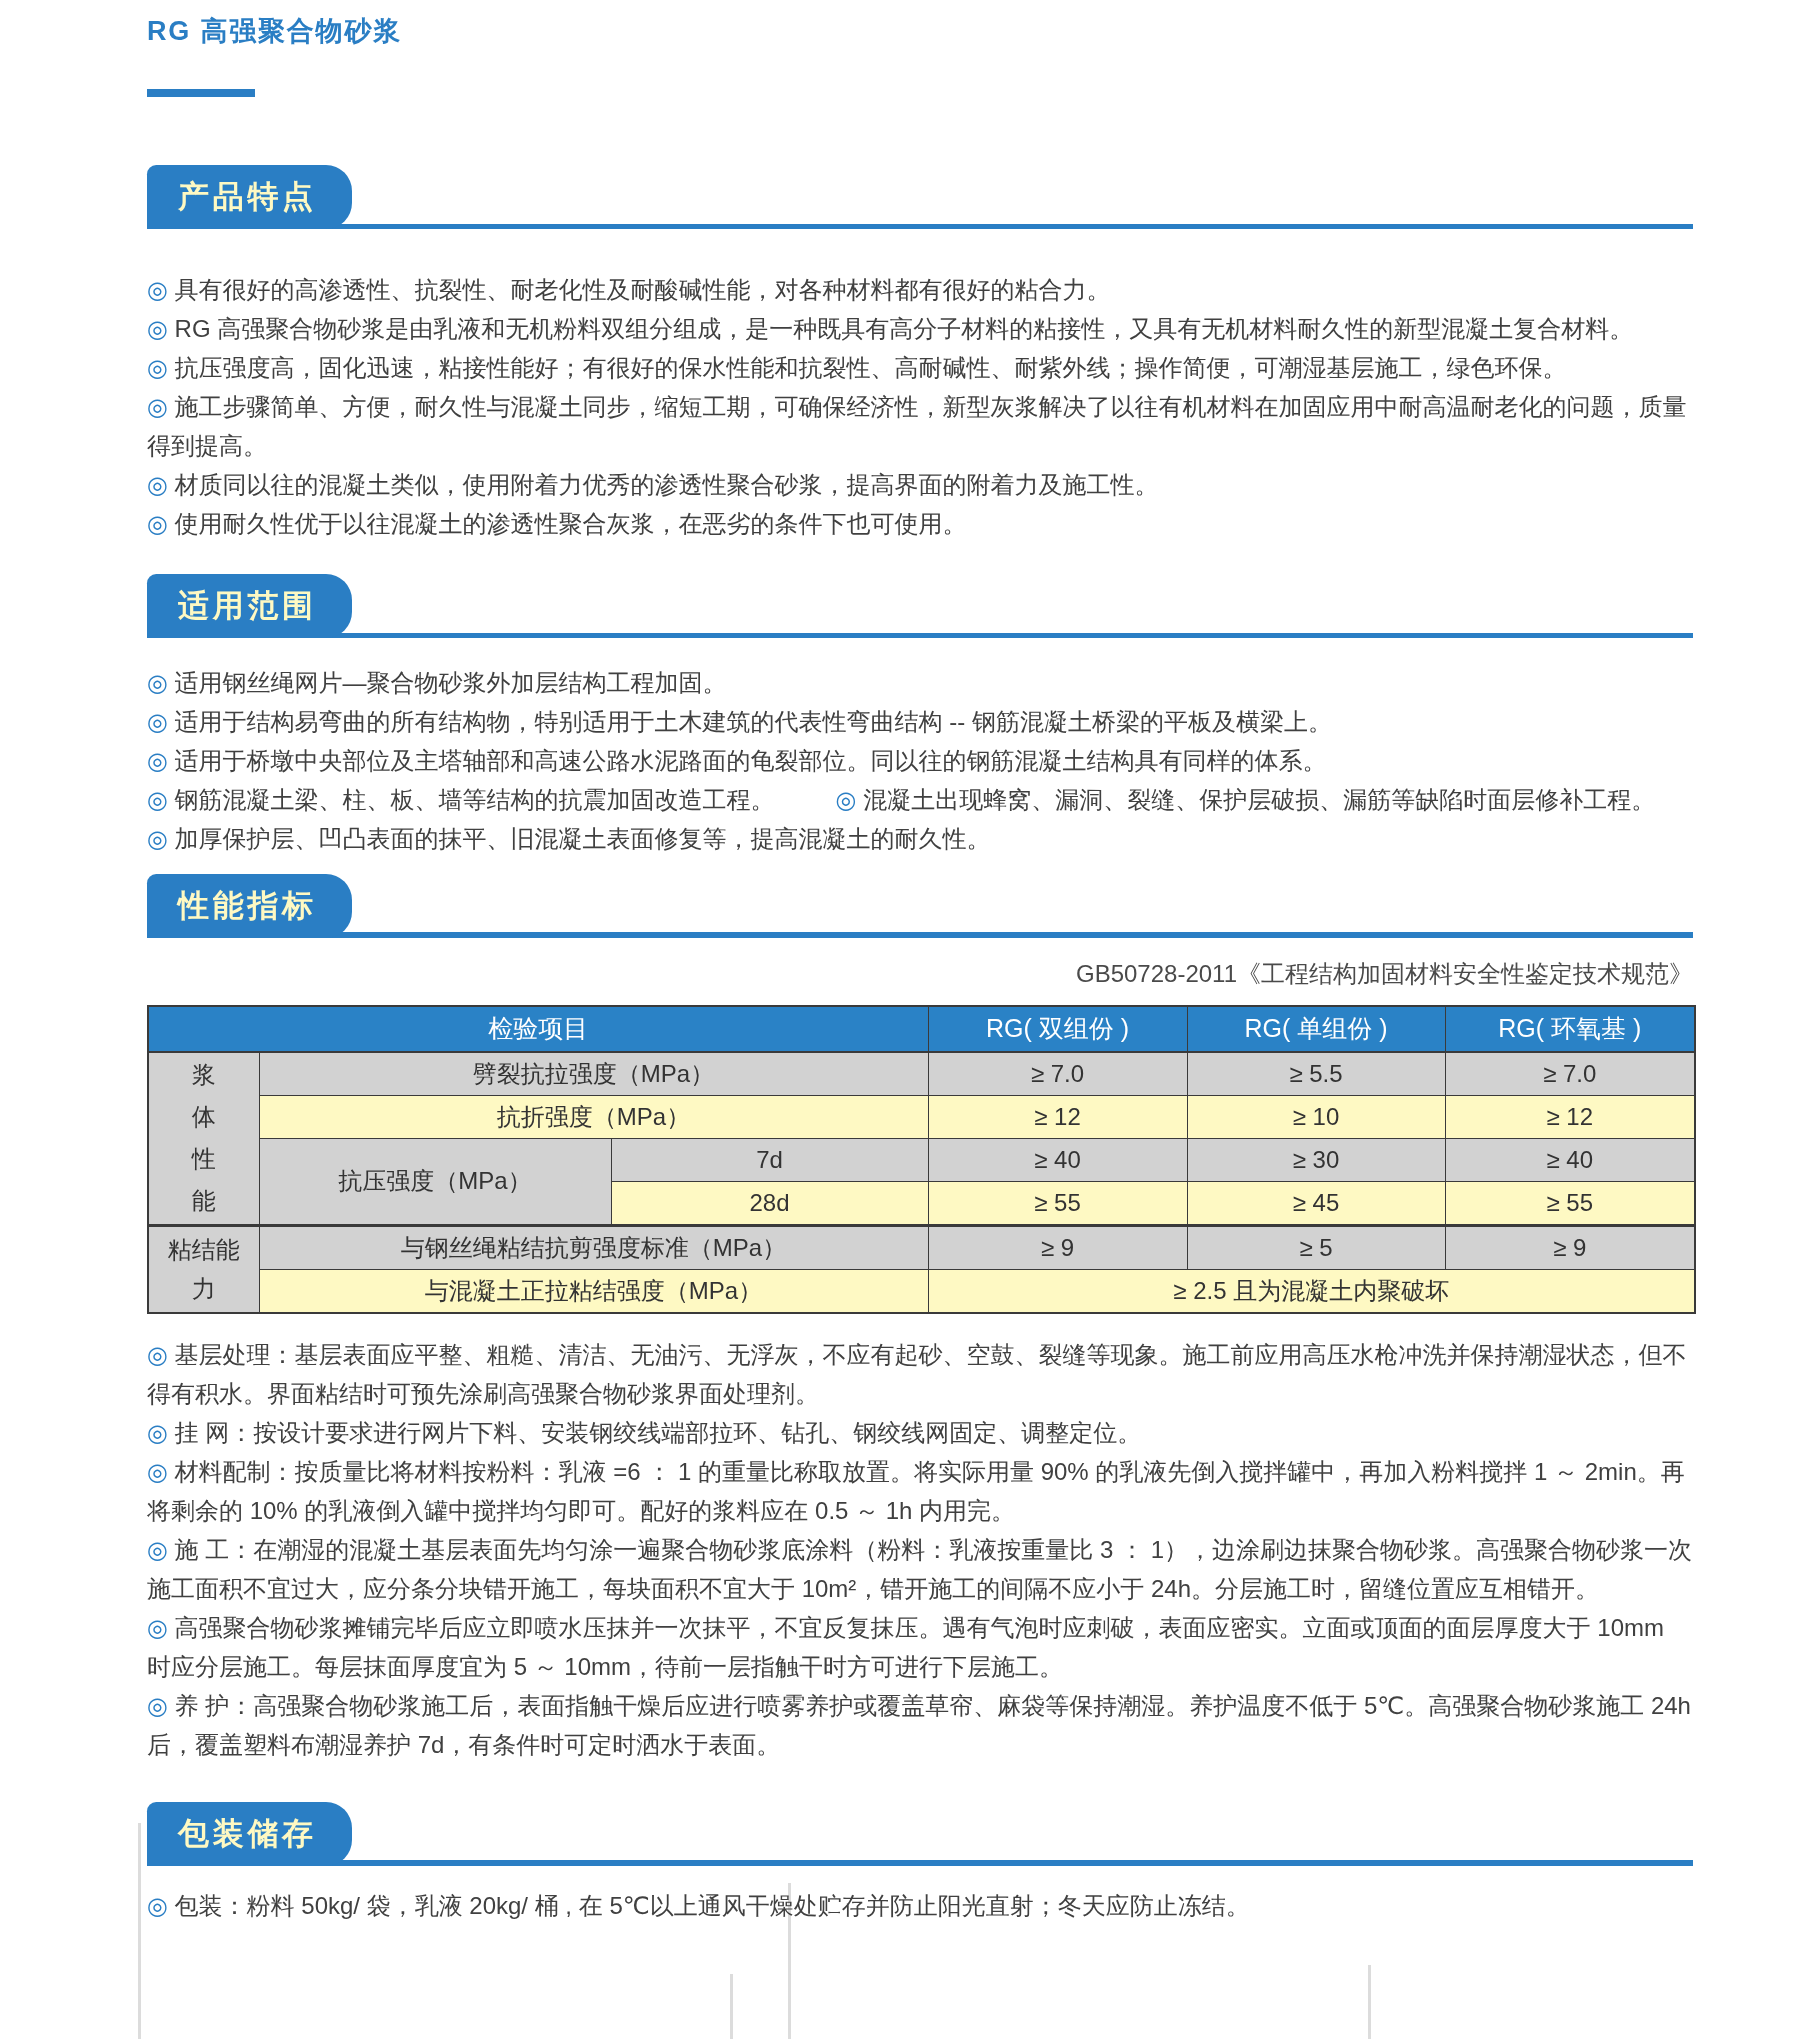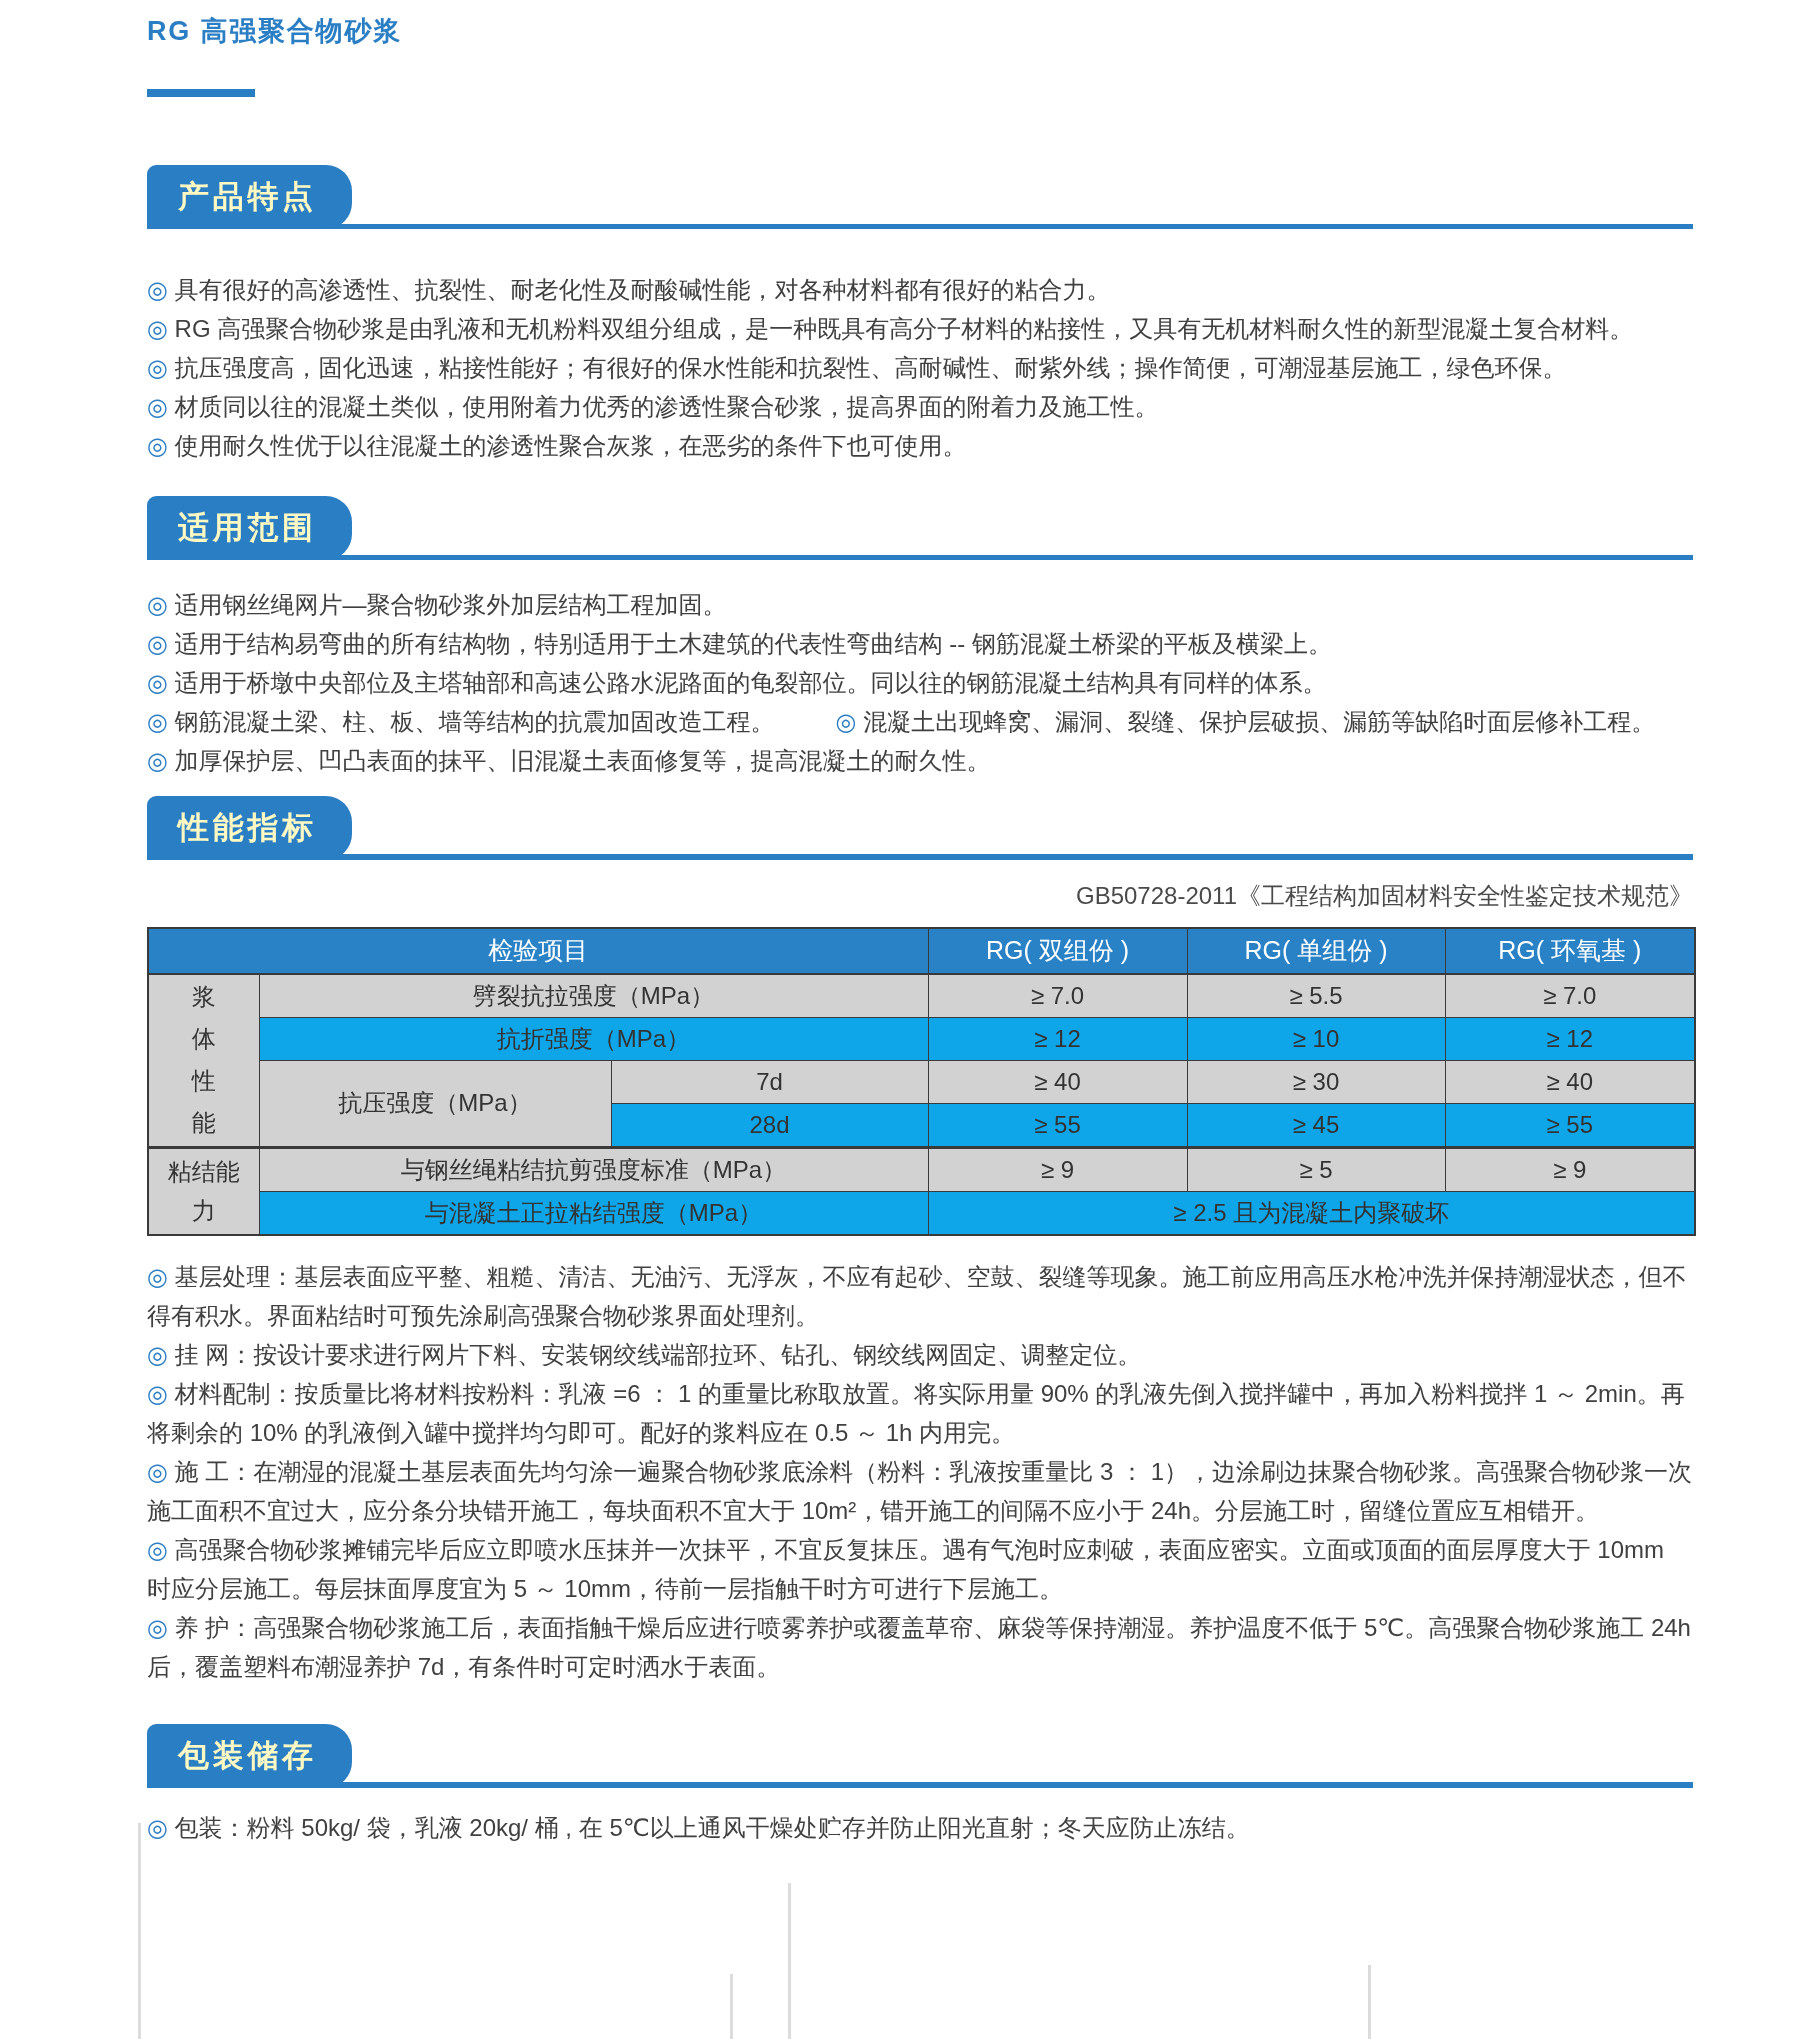--- a/index.html
+++ b/index.html
@@ -91,21 +91,21 @@
     color: #ffffff;
     font-weight: normal;
     font-size: 25px;
     height: 44px;
     border-bottom: 2.8px solid var(--border);
   }
   table.perf td {
     font-size: 24px;
     color: #333333;
     height: 42px;
-    background: #0ea5e9;
+    background: #fef9c3;
   }
   table.perf td.gray { background: var(--rowgray); }
   table.perf tr.group-sep td { border-top: 3.7px solid var(--border); }
   td.vhead { white-space: pre-line; line-height: 42px; }
   td.vhead2 { white-space: pre-line; line-height: 39px; }
 
   
   .wm { position: absolute; width: 2.8px; background: #dcdcdc; }
   .wm1 { left: 138px;  top: 1823px; height: 217px; }
   .wm2 { left: 788px;  top: 1883px; height: 157px; }
@@ -127,20 +127,21 @@
 
   <section id="sec-features">
     <div class="section-head">
       <div class="badge">产品特点</div>
       <div class="rule"></div>
     </div>
     <div class="bullets">
         <div class="bullet-line"><span class="seg"><span class="mk">◎ </span>具有很好的高渗透性、抗裂性、耐老化性及耐酸碱性能，对各种材料都有很好的粘合力。</span></div>
         <div class="bullet-line"><span class="seg"><span class="mk">◎ </span>RG 高强聚合物砂浆是由乳液和无机粉料双组分组成，是一种既具有高分子材料的粘接性，又具有无机材料耐久性的新型混凝土复合材料。</span></div>
         <div class="bullet-line"><span class="seg"><span class="mk">◎ </span>抗压强度高，固化迅速，粘接性能好；有很好的保水性能和抗裂性、高耐碱性、耐紫外线；操作简便，可潮湿基层施工，绿色环保。</span></div>
+        <div class="bullet-line"><span class="seg"><span class="mk">◎ </span>施工步骤简单、方便，耐久性与混凝土同步，缩短工期，可确保经济性，新型灰浆解决了以往有机材料在加固应用中耐高温耐老化的问题，质量得到提高。</span></div>
         <div class="bullet-line"><span class="seg"><span class="mk">◎ </span>材质同以往的混凝土类似，使用附着力优秀的渗透性聚合砂浆，提高界面的附着力及施工性。</span></div>
         <div class="bullet-line"><span class="seg"><span class="mk">◎ </span>使用耐久性优于以往混凝土的渗透性聚合灰浆，在恶劣的条件下也可使用。</span></div>
       </div>
   </section>
 
   <section id="sec-scope">
     <div class="section-head">
       <div class="badge">适用范围</div>
       <div class="rule"></div>
     </div>

